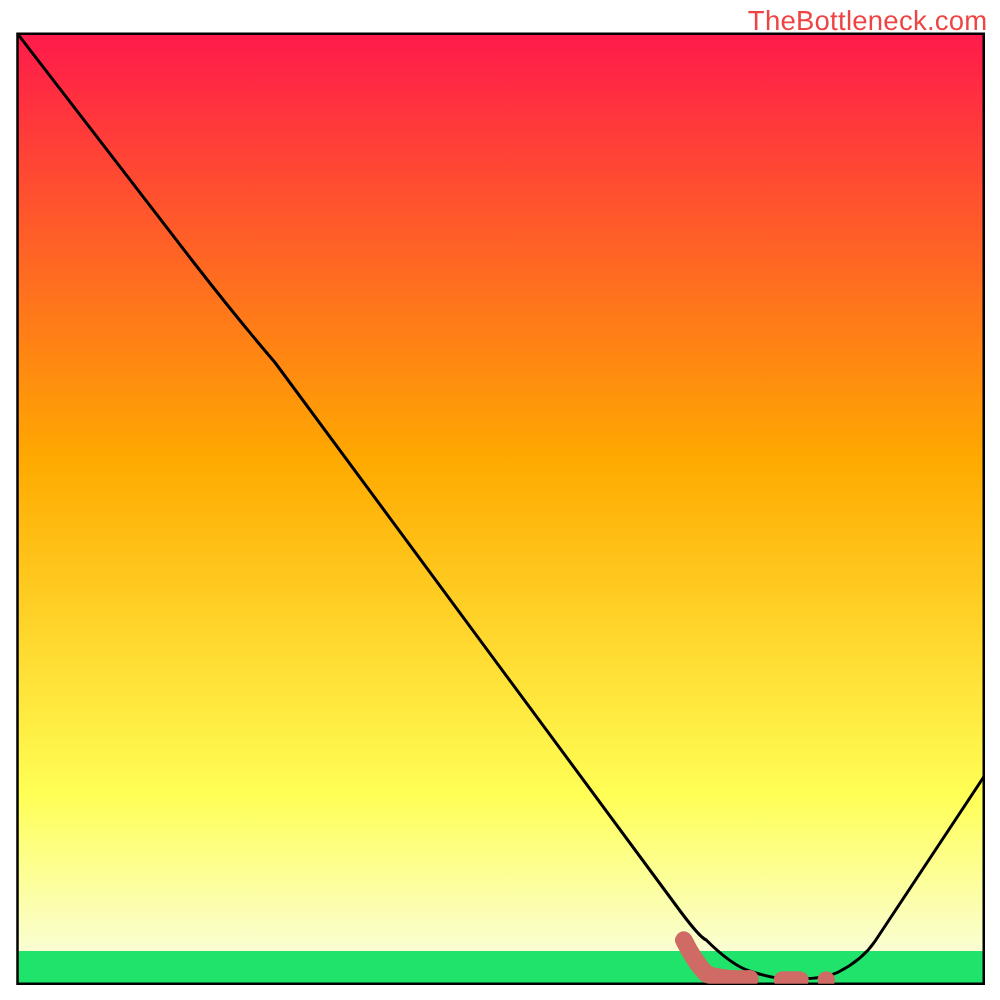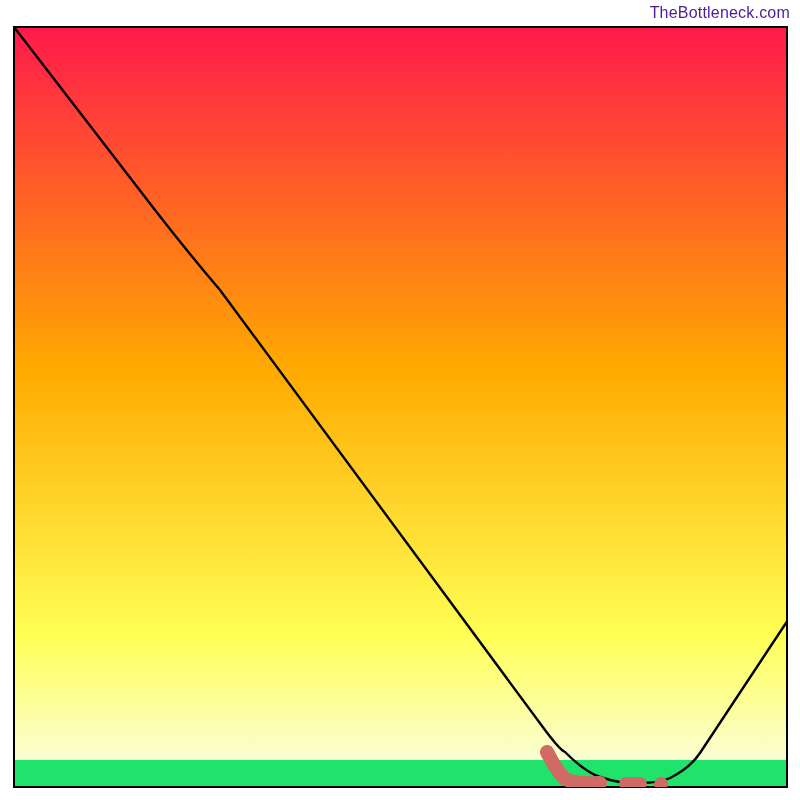--- a/index.html
+++ b/index.html
@@ -12,22 +12,22 @@
   }
   .wrap {
     position: relative;
     width: 800px;
     height: 800px;
   }
   .watermark {
     position: absolute;
     top: 4px;
     right: 10px;
-    color: #4c1d95;
-    font-size: 16px;
+    color: #ef4444;
+    font-size: 22px;
     font-weight: 500;
     letter-spacing: 0.2px;
     user-select: none;
   }
   svg {
     display: block;
   }
 </style>
 </head>
 <body>

